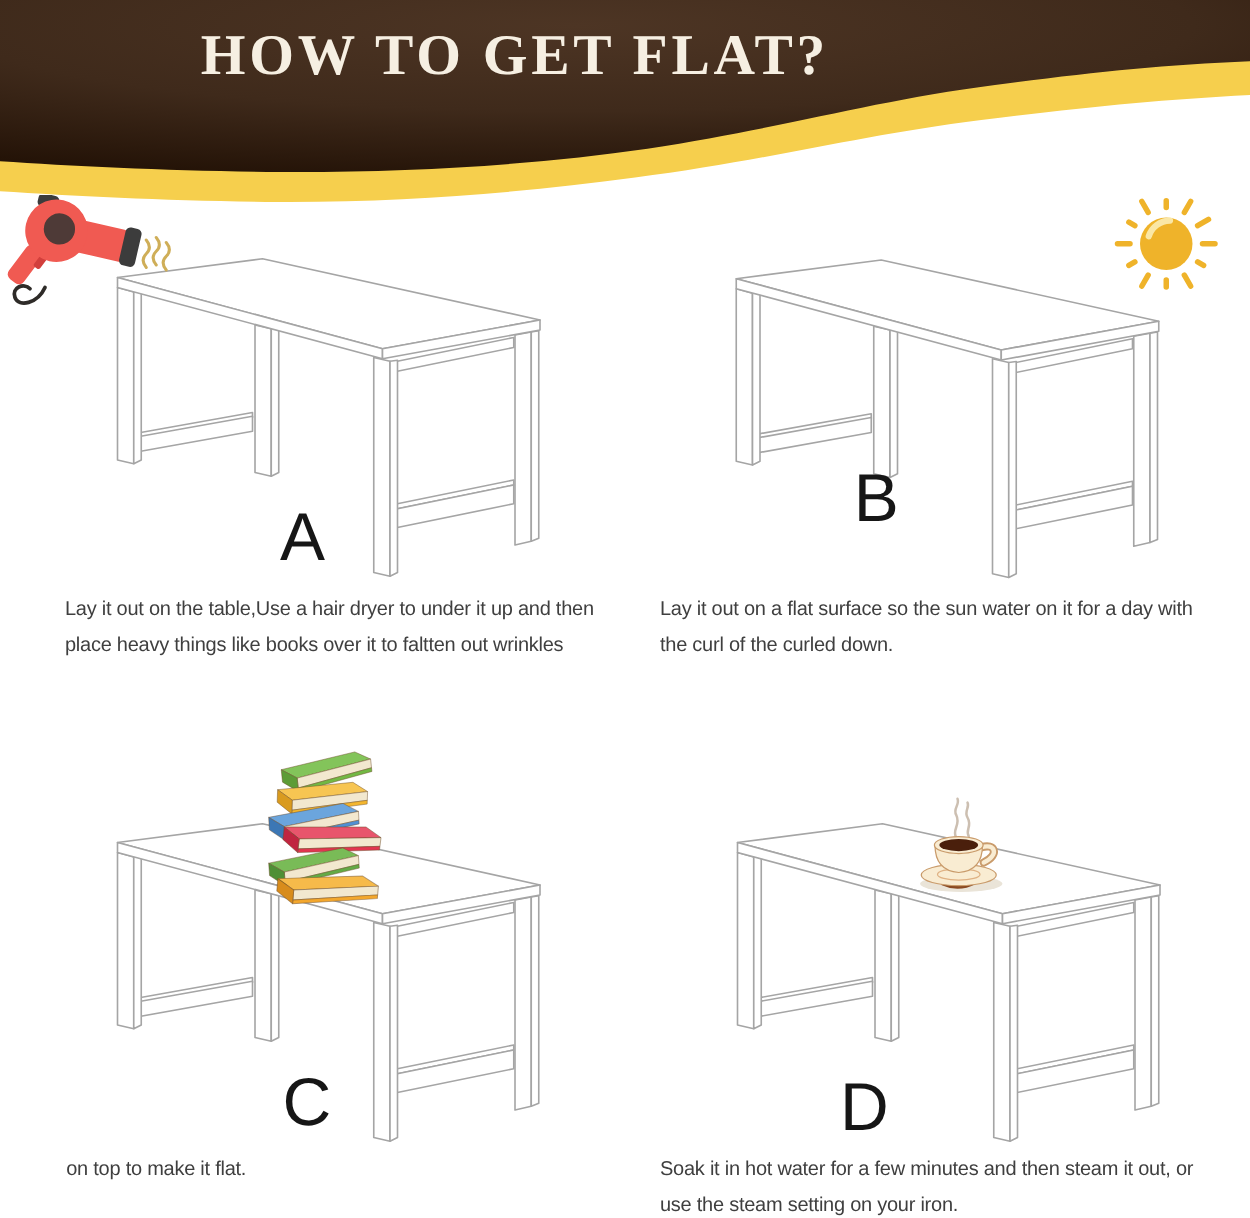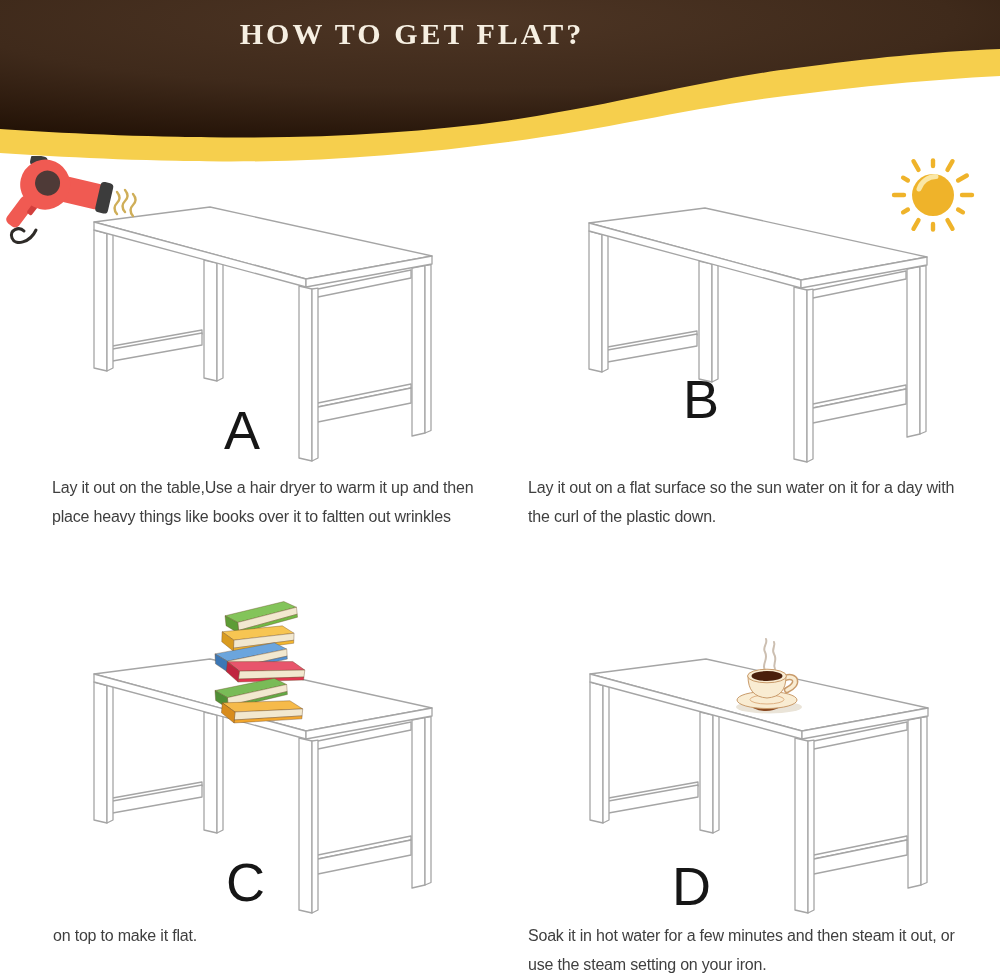--- a/index.html
+++ b/index.html
@@ -6,21 +6,21 @@
   .page{
     position:relative;width:1000px;height:974px;overflow:hidden;background:#ffffff;
     font-family:"Liberation Sans",sans-serif;
   }
   .abs{position:absolute;}
   
   .header-svg{left:0;top:0;}
   .page-title{
     left:0;top:17px;width:824px;text-align:center;
     font-family:"Liberation Serif",serif;font-weight:600;
-    font-size:30px;letter-spacing:3px;color:#f6efe2;
+    font-size:46px;letter-spacing:3px;color:#f6efe2;
   }
   
   .panel-letter{
     font-family:"Liberation Sans",sans-serif;font-weight:400;
     font-size:54px;line-height:1;color:#161616;
   }
   
   .caption{color:#3f3f3f;font-size:16px;letter-spacing:-0.2px;}
   .caption .cap-line{height:29px;line-height:29px;white-space:nowrap;}
 </style>
@@ -90,21 +90,21 @@
     </g>
     <g stroke="#cfae58" stroke-width="2.4" fill="none" stroke-linecap="round">
       <path d="M117,36 q5,6 0,11 q-5,5 0,11"></path>
       <path d="M125,34 q5,6 0,11 q-5,5 0,11"></path>
       <path d="M133,38 q5,6 0,11 q-5,5 0,11"></path>
     </g>
   </svg>
 
   <div class="abs panel-letter" style="left:224px;top:403px">A</div>
   <div class="abs caption" style="left:52px;top:473px">
-    <div class="cap-line">Lay it out on the table,Use a hair dryer to warm it up and then</div>
+    <div class="cap-line">Lay it out on the table,Use a hair dryer to under it up and then</div>
     <div class="cap-line">place heavy things like books over it to faltten out wrinkles</div>
   </div>
 
   <svg class="abs" style="left:577px;top:199px" width="360" height="280" viewBox="0 0 360 280">
       <use href="#table-sym"></use>
     </svg>
 
   <svg class="abs" style="left:888px;top:150px" width="90" height="92" viewBox="0 0 90 92">
     <g stroke="#efb32a" stroke-width="4.4" stroke-linecap="round">
       <line x1="74" y1="45" x2="84" y2="45"></line>
@@ -120,21 +120,21 @@
       <line x1="59.5" y1="19.9" x2="64.5" y2="11.2"></line>
       <line x1="70.1" y1="30.5" x2="78.8" y2="25.5"></line>
     </g>
     <circle cx="45" cy="45" r="21" fill="#efb32a"></circle>
     <path d="M31,39 A18,18 0 0 1 48,26.5" stroke="#fae7a6" stroke-width="5" fill="none" stroke-linecap="round"></path>
   </svg>
 
   <div class="abs panel-letter" style="left:683px;top:372px">B</div>
   <div class="abs caption" style="left:528px;top:473px">
     <div class="cap-line">Lay it out on a flat surface so the sun water on it for a day with</div>
-    <div class="cap-line">the curl of the plastic down.</div>
+    <div class="cap-line">the curl of the curled down.</div>
   </div>
 
   <svg class="abs" style="left:82px;top:650px" width="360" height="280" viewBox="0 0 360 280">
       <use href="#table-sym"></use>
     </svg>
 
   <svg class="abs" style="left:213px;top:596px" width="102" height="136" viewBox="0 0 102 136">
     <g stroke="#6b4a26" stroke-width="0.7" stroke-opacity="0.5" stroke-linejoin="round">
       <g transform="translate(12,8) rotate(-6 36 10)">
         <path d="M0,8 L60,0 L72,7 L12,16 Z" fill="#83c45a"></path>

